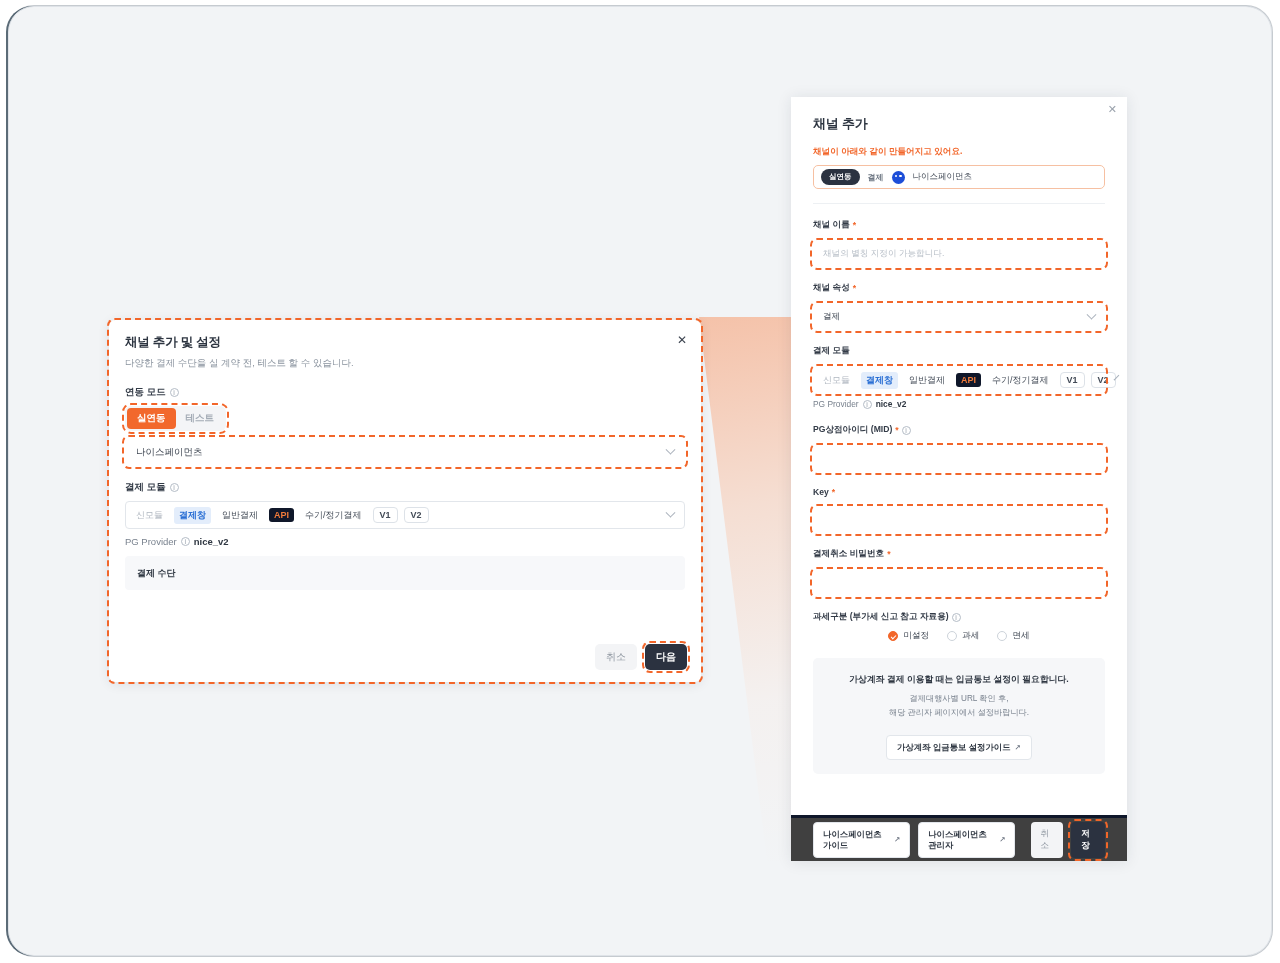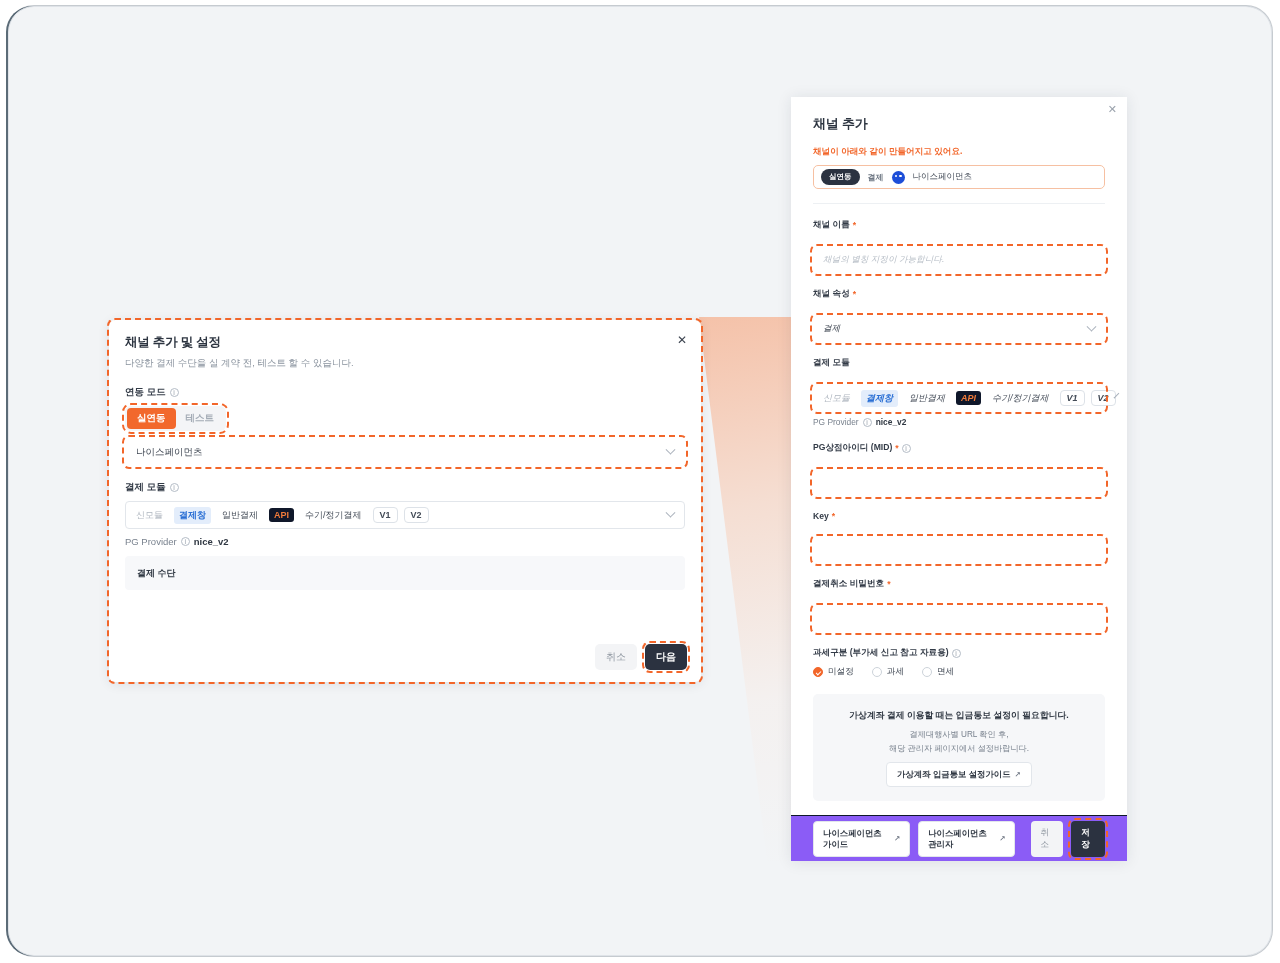--- a/index.html
+++ b/index.html
@@ -308,53 +308,53 @@
     margin-top: 15px;
     font-size: 8.6px;
     font-weight: 700;
     color: #333b47;
     display: flex;
     align-items: center;
     gap: 3px;
   }
   .req { color: #f2662a; }
   .d-input {
-    margin-top: 16px;
+    margin-top: 10px;
     height: 26px;
     border-radius: 4px;
     background: #fff;
     display: flex;
     align-items: center;
     padding: 0 9px;
     font-size: 8.6px;
     color: #3b434f;
     outline: 2px dashed #f2662a;
     outline-offset: 1px;
     border: 1px solid transparent;
     cursor: text;
-    font-style: italic;
   }
   .d-input.placeholder { color: #b6bdc6; }
   .d-input .chev { transform: rotate(45deg) translate(-2px,-2px); }
 
   .d-pg {
     margin-top: 6px;
     font-size: 8.4px;
     color: #79828e;
     display: flex;
     align-items: center;
     gap: 4px;
   }
   .d-pg b { color: #2f3742; font-weight: 700; }
 
   .radio-row {
     margin-top: 7px;
     display: flex;
     align-items: center;
     gap: 18px;
+    justify-content: center;
   }
   .radio {
     display: flex;
     align-items: center;
     gap: 5px;
     font-size: 8.6px;
     color: #3b434f;
     cursor: pointer;
   }
   .rdot {
@@ -389,45 +389,45 @@
     font-size: 8.8px;
     font-weight: 700;
     color: #2f3742;
   }
   .notice-line {
     margin-top: 7px;
     font-size: 8.2px;
     color: #78818d;
   }
   .notice-btn {
-    margin-top: 8px;
+    margin-top: 17px;
     display: inline-flex;
     align-items: center;
     gap: 4px;
     background: #fff;
     border: 1px solid #e2e6eb;
     border-radius: 4px;
     padding: 6px 10px;
     font-size: 8.4px;
     font-weight: 700;
     color: #2f3742;
     cursor: pointer;
   }
   .ext { font-size: 7.5px; color: #6b7380; }
 
   .drawer-footer {
     position: absolute;
     left: 0; right: 0; bottom: 0;
     height: 46px;
-    border-top: 1px solid #0f172a;
+    border-top: 3px solid #0f172a;
     display: flex;
     align-items: center;
     padding: 0 22px;
     gap: 8px;
-    background: #8b5cf6;
+    background: #404040;
   }
   .f-btn {
     background: #fff;
     border: 1px solid #e2e6eb;
     border-radius: 4px;
     padding: 6px 9px;
     font-size: 8.4px;
     font-weight: 700;
     color: #2f3742;
     display: inline-flex;

